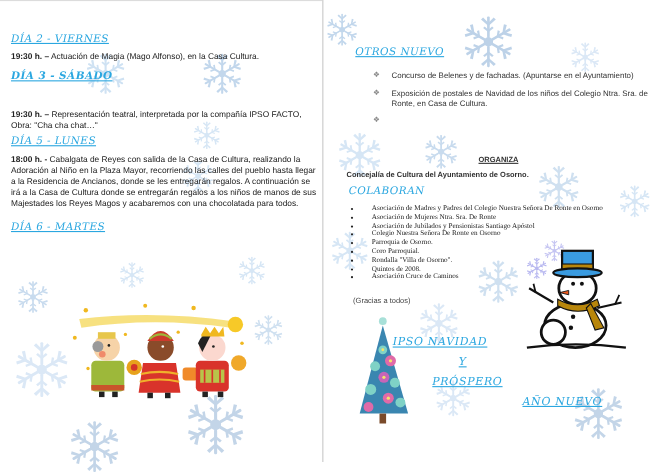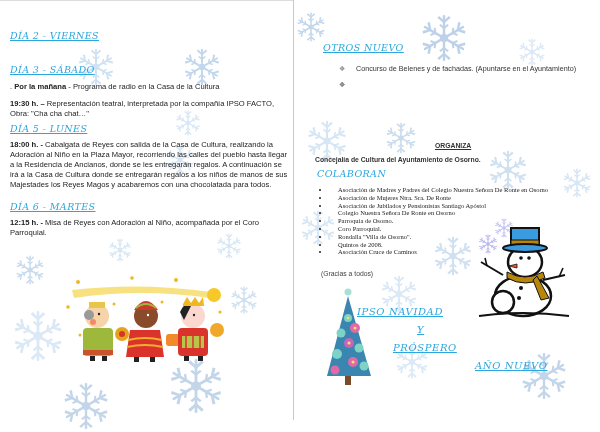--- a/index.html
+++ b/index.html
@@ -178,30 +178,29 @@
     <svg width="48" height="48" viewBox="-50 -50 100 100" fill="#c3d5e8">
       <use href="#flake-shape"></use>
     </svg>
   </div>
 
 <div class="topline"></div>
 <div class="divider"></div>
 
 <div class="page left-page">
   <div class="heading" style="left:10px;top:30px;">DÍA 2 - VIERNES</div>
-
-  <div class="heading" style="left:10px;top:64px;">DÍA 3 - SÁBADO</div>
-  <div class="txt" style="left:10px;top:82px;width:280px;"><span>. </span><b>Por la mañana</b><span> - Programa de radio en la Casa de la Cultura</span></div>
+  <div class="txt" style="left:10px;top:47px;width:280px;"><b>19:30 h. –</b><span> Actuación de Magia  (Mago Alfonso), en la Casa Cultura.</span></div>
+
+  <div class="heading" style="left:10px;top:64px;font-weight:bold;">DÍA 3 - SÁBADO</div>
   <div class="txt" style="left:10px;top:99px;width:280px;"><b>19:30 h. –</b><span> Representación teatral, interpretada por la compañía IPSO FACTO, Obra: "Cha cha chat…"</span></div>
 
   <div class="heading" style="left:10px;top:123px;">DÍA 5 - LUNES</div>
   <div class="txt" style="left:10px;top:140px;width:280px;"><b>18:00 h. -</b><span> Cabalgata de Reyes con salida de la Casa de Cultura, realizando la Adoración al Niño en la Plaza Mayor, recorriendo las calles del pueblo hasta llegar  a la Residencia de Ancianos, donde se les entregarán regalos. A continuación se irá a la Casa de Cultura donde se entregarán regalos a los niños de manos de sus Majestades los Reyes Magos y acabaremos con una chocolatada para todos.</span></div>
 
   <div class="heading" style="left:10px;top:201px;">DÍA 6 - MARTES</div>
-  <div class="txt" style="left:10px;top:218px;width:270px;"><b>12:15 h. -</b><span> Misa de Reyes con Adoración al Niño, acompañada por el Coro Parroquial.</span></div>
 
   <div style="position:absolute;left:60px;top:272px;">
     <svg width="170" height="95" viewBox="0 0 170 95">
 
       <path d="M12,18 Q80,10 152,20 L150,26 Q80,16 14,26 Z" fill="#f6dc6a" opacity="0.85"></path>
       <circle cx="154" cy="23" r="7" fill="#f7c928"></circle>
       <circle cx="18" cy="10" r="2" fill="#f0b820"></circle>
         <circle cx="72" cy="6" r="1.8" fill="#f0b820"></circle>
       <circle cx="116" cy="8" r="2" fill="#f0b820"></circle>
         <circle cx="8" cy="35" r="1.8" fill="#f0b820"></circle>
@@ -245,21 +244,21 @@
       <rect x="124" y="84" width="5" height="5" fill="#222"></rect>
         <rect x="138" y="84" width="5" height="5" fill="#222"></rect>
     </svg>
   </div>
 </div>
 
 <div class="page right-page">
   <div class="heading" style="left:28px;top:42px;">OTROS NUEVO</div>
   <ul class="bullets" style="left:40px;top:60px;width:258px;">
     <li><span class="mk">❖</span><span>Concurso de Belenes y de fachadas. (Apuntarse en el Ayuntamiento)</span></li>
-    <li><span class="mk">❖</span></li>
+    <li><span class="mk">❖</span><span>Exposición de postales de Navidad de los niños del Colegio Ntra. Sra. de Ronte, en Casa de Cultura.</span></li>
     <li><span class="mk">❖</span></li>
   </ul>
 
   <div class="txt" style="left:140px;top:141px;font-size:6.8px;font-weight:bold;text-decoration:underline;color:#333;">ORGANIZA</div>
   <div class="txt" style="left:20px;top:155px;font-size:6.8px;font-weight:bold;color:#333;white-space:nowrap;">Concejalía de Cultura del Ayuntamiento de Osorno.</div>
 
   <div class="heading" style="left:22px;top:168px;text-decoration:none;">COLABORAN</div>
   <ul class="colab" style="left:20px;top:186px;width:280px;">
     <li><span class="dot"></span><span>Asociación de Madres y Padres del Colegio Nuestra Señora De Ronte en Osorno</span></li>
     <li><span class="dot"></span><span>Asociación de Mujeres Ntra. Sra. De Ronte</span></li>

